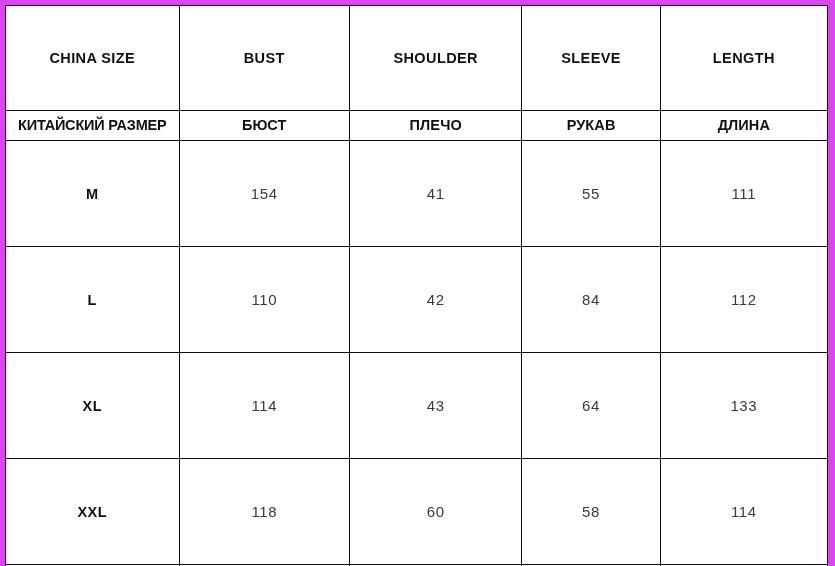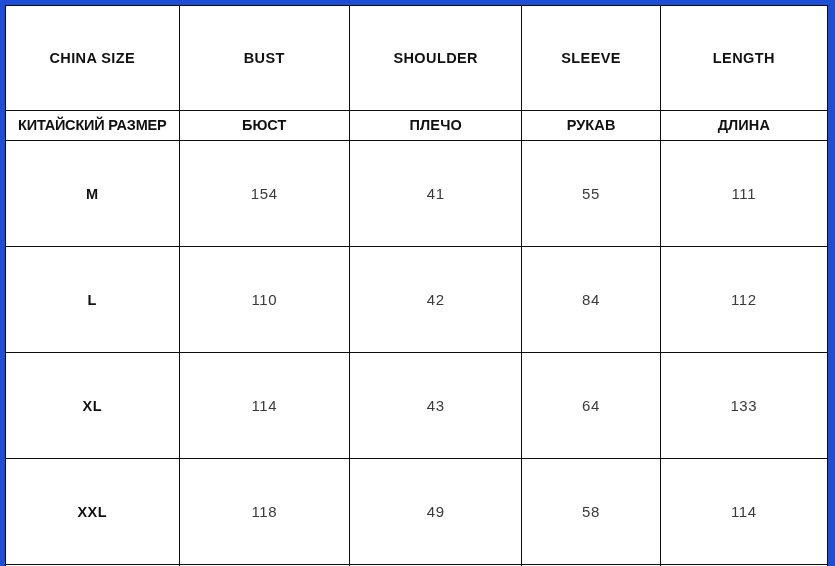--- a/index.html
+++ b/index.html
@@ -12,21 +12,21 @@
     height: 566px;
     overflow: hidden;
     font-family: "Liberation Sans", sans-serif;
     -webkit-font-smoothing: antialiased;
   }
 
   #size-chart-root {
     position: relative;
     width: 835px;
     height: 566px;
-    background: #1d4ed8;
+    background: #d946ef;
     overflow: hidden;
   }
 
   
   .chart-table {
     position: absolute;
     left: 5px;
     top: 5px;
     width: 823px;
     border-collapse: collapse;
@@ -141,21 +141,21 @@
         <td class="col-size cell-size">XL</td>
         <td class="col-bust cell-measure">114</td>
         <td class="col-should cell-measure">43</td>
         <td class="col-sleeve cell-measure">64</td>
         <td class="col-length cell-measure">133</td>
       </tr>
 
       <tr class="row-data">
         <td class="col-size cell-size">XXL</td>
         <td class="col-bust cell-measure">118</td>
-        <td class="col-should cell-measure">49</td>
+        <td class="col-should cell-measure">60</td>
         <td class="col-sleeve cell-measure">58</td>
         <td class="col-length cell-measure">114</td>
       </tr>
 
       <tr class="row-data">
         <td class="col-size cell-size"></td>
         <td class="col-bust cell-measure"></td>
         <td class="col-should cell-measure"></td>
         <td class="col-sleeve cell-measure"></td>
         <td class="col-length cell-measure"></td>

